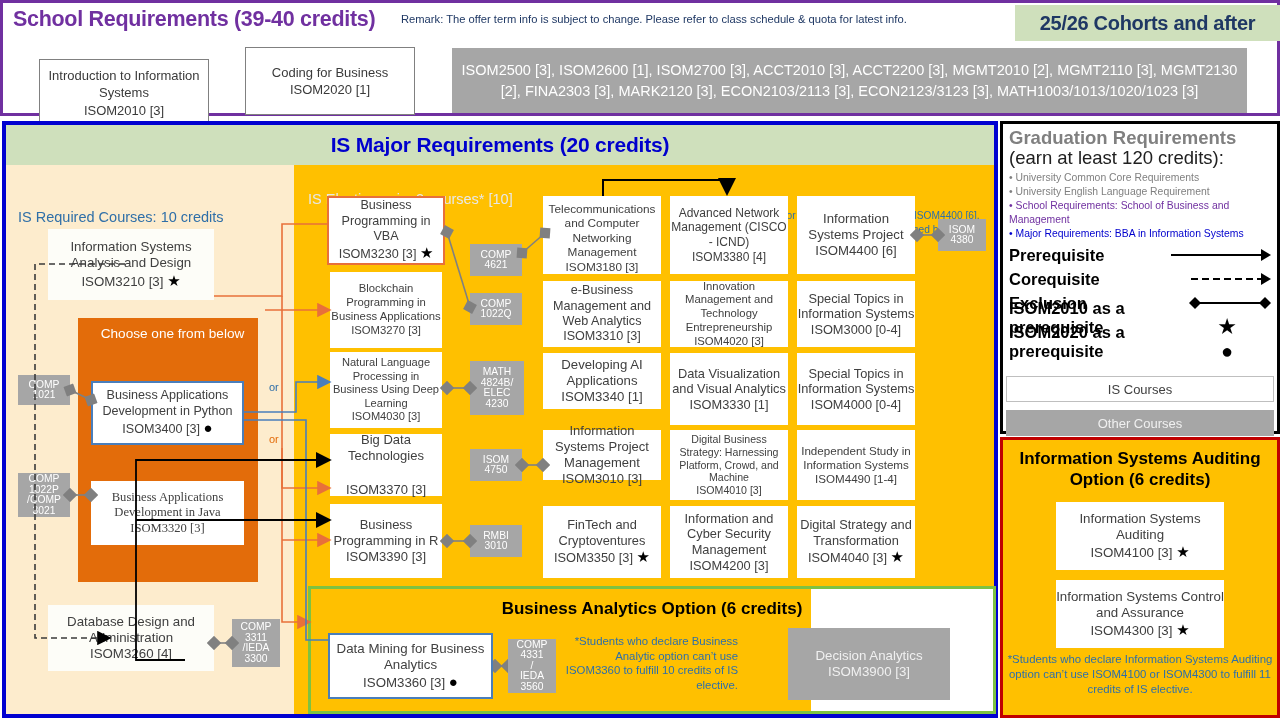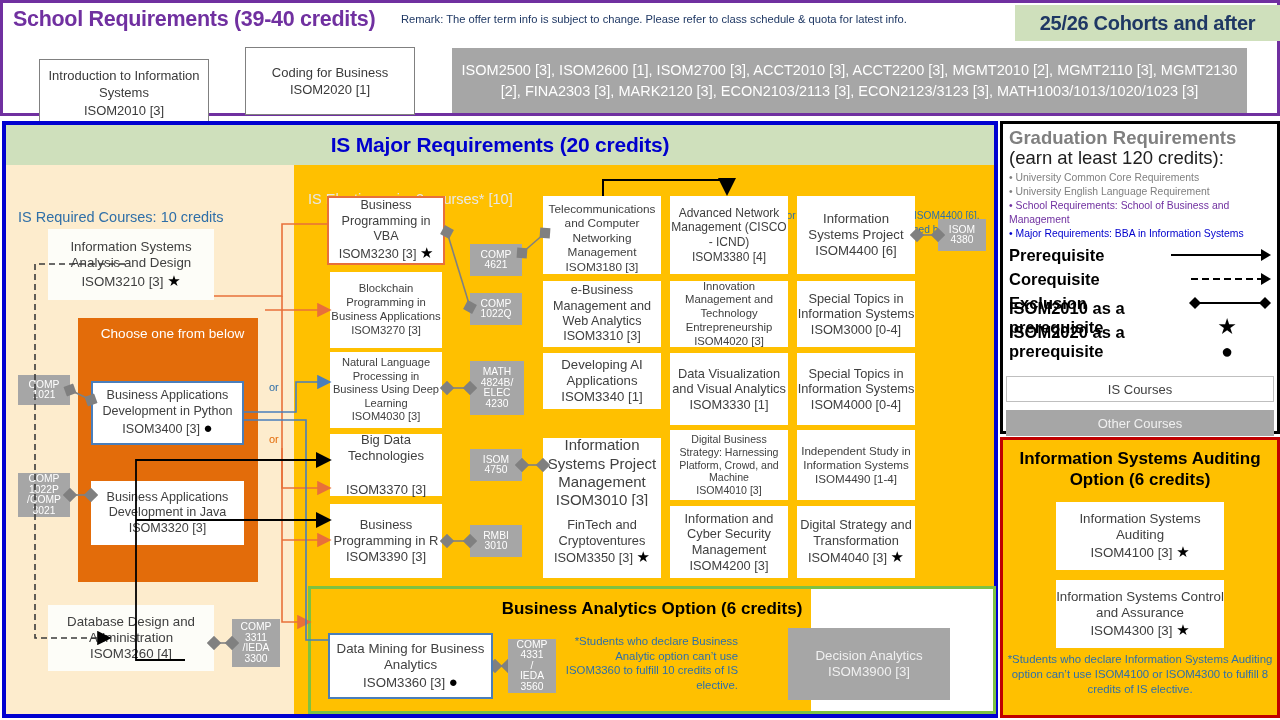--- a/index.html
+++ b/index.html
@@ -39,21 +39,21 @@
   .cbox{background:#fff;display:flex;flex-direction:column;align-items:center;justify-content:center;
       text-align:center;line-height:1.22;color:#404040;}
   .cbox .ln{display:block;}
   .mark{font-size:15px;color:#000;}
 
   
   #c-3210{left:48px;top:229px;width:166px;height:71px;font-size:13.3px;background:#fdfdf8;}
   #choose-box{left:78px;top:318px;width:180px;height:264px;background:#e36c0a;}
   #choose-label{left:0;top:8px;width:189px;text-align:center;color:#fff;font-size:13.6px;}
   #c-3400{left:91px;top:381px;width:153px;height:64px;border:2.5px solid #4a7ebb;font-size:12.6px;}
-  #c-3320{left:91px;top:481px;width:153px;height:64px;font-size:12.6px;}
+  #c-3320{left:91px;top:481px;width:153px;height:64px;font-size:12.6px;font-family:Liberation Serif, serif;}
   #c-3260{left:48px;top:605px;width:166px;height:66px;font-size:13.3px;background:#fdfdf8;}
 
   
   .pill{background:#a6a6a6;color:#fff;display:flex;align-items:center;justify-content:center;
       text-align:center;font-size:10.3px;line-height:1.02;}
   #p-comp1021{left:18px;top:375px;width:52px;height:30px;}
   #p-comp1022p{left:18px;top:473px;width:52px;height:44px;}
   #p-comp3311{left:232px;top:619px;width:48px;height:48px;}
 
   
@@ -64,21 +64,21 @@
   
   #c-3230{left:327px;top:196px;width:118px;height:69px;border:2.5px solid #e8703a;font-size:12.6px;}
   #c-3270{left:330px;top:272px;width:112px;height:76px;font-size:11.3px;}
   #c-4030{left:330px;top:352px;width:112px;height:76px;font-size:11.1px;}
   #c-3370{left:330px;top:434px;width:112px;height:62px;font-size:13px;gap:18px;}
   #c-3390{left:330px;top:504px;width:112px;height:74px;font-size:13px;}
 
   #c-3180{left:543px;top:196px;width:118px;height:78px;font-size:11.8px;justify-content:flex-end;}
   #c-3310{left:543px;top:281px;width:118px;height:66px;font-size:12.6px;}
   #c-3340{left:543px;top:353px;width:118px;height:56px;font-size:13.2px;}
-  #c-3010{left:543px;top:430px;width:118px;height:70px;font-size:15px;margin-top:8px;}
+  #c-3010{left:543px;top:430px;width:118px;height:50px;font-size:13px;}
   #c-3350{left:543px;top:506px;width:118px;height:72px;font-size:12.8px;}
 
   #c-3380{left:670px;top:196px;width:118px;height:78px;font-size:12px;}
   #c-4020{left:670px;top:281px;width:118px;height:66px;font-size:11.3px;}
   #c-3330{left:670px;top:353px;width:118px;height:72px;font-size:12.8px;}
   #c-4010{left:670px;top:430px;width:118px;height:70px;font-size:10.6px;}
   #c-4200{left:670px;top:506px;width:118px;height:72px;font-size:12.8px;}
 
   #c-4400{left:797px;top:196px;width:118px;height:78px;font-size:13.2px;}
   #c-3000{left:797px;top:281px;width:118px;height:66px;font-size:12.8px;}
@@ -347,21 +347,21 @@
   <div class="abs" id="audit-title">Information Systems Auditing Option (6 credits)</div>
 </div>
 <div class="abs cbox" id="c-4100">
   <span class="ln">Information Systems Auditing</span>
   <span class="ln"><span>ISOM4100 [3]</span> <span class="mark">★</span></span>
 </div>
 <div class="abs cbox" id="c-4300">
   <span class="ln">Information Systems Control and Assurance</span>
   <span class="ln"><span>ISOM4300 [3]</span> <span class="mark">★</span></span>
 </div>
-<div class="abs" id="audit-note">*Students who declare Information Systems Auditing option can’t use ISOM4100 or ISOM4300 to fulfill 8 credits of IS elective.</div>
+<div class="abs" id="audit-note">*Students who declare Information Systems Auditing option can’t use ISOM4100 or ISOM4300 to fulfill 11 credits of IS elective.</div>
 
 <svg class="overlay">
   <defs>
     <marker id="ar-black" markerWidth="9" markerHeight="9" refX="8" refY="4.5" orient="auto">
       <polygon points="0,0 9,4.5 0,9" fill="#000"></polygon>
       </marker>
     <marker id="ar-orange" markerWidth="9" markerHeight="9" refX="8" refY="4.5" orient="auto">
       <polygon points="0,0 9,4.5 0,9" fill="#e8703a"></polygon>
       </marker>
     <marker id="ar-blue" markerWidth="9" markerHeight="9" refX="8" refY="4.5" orient="auto">

